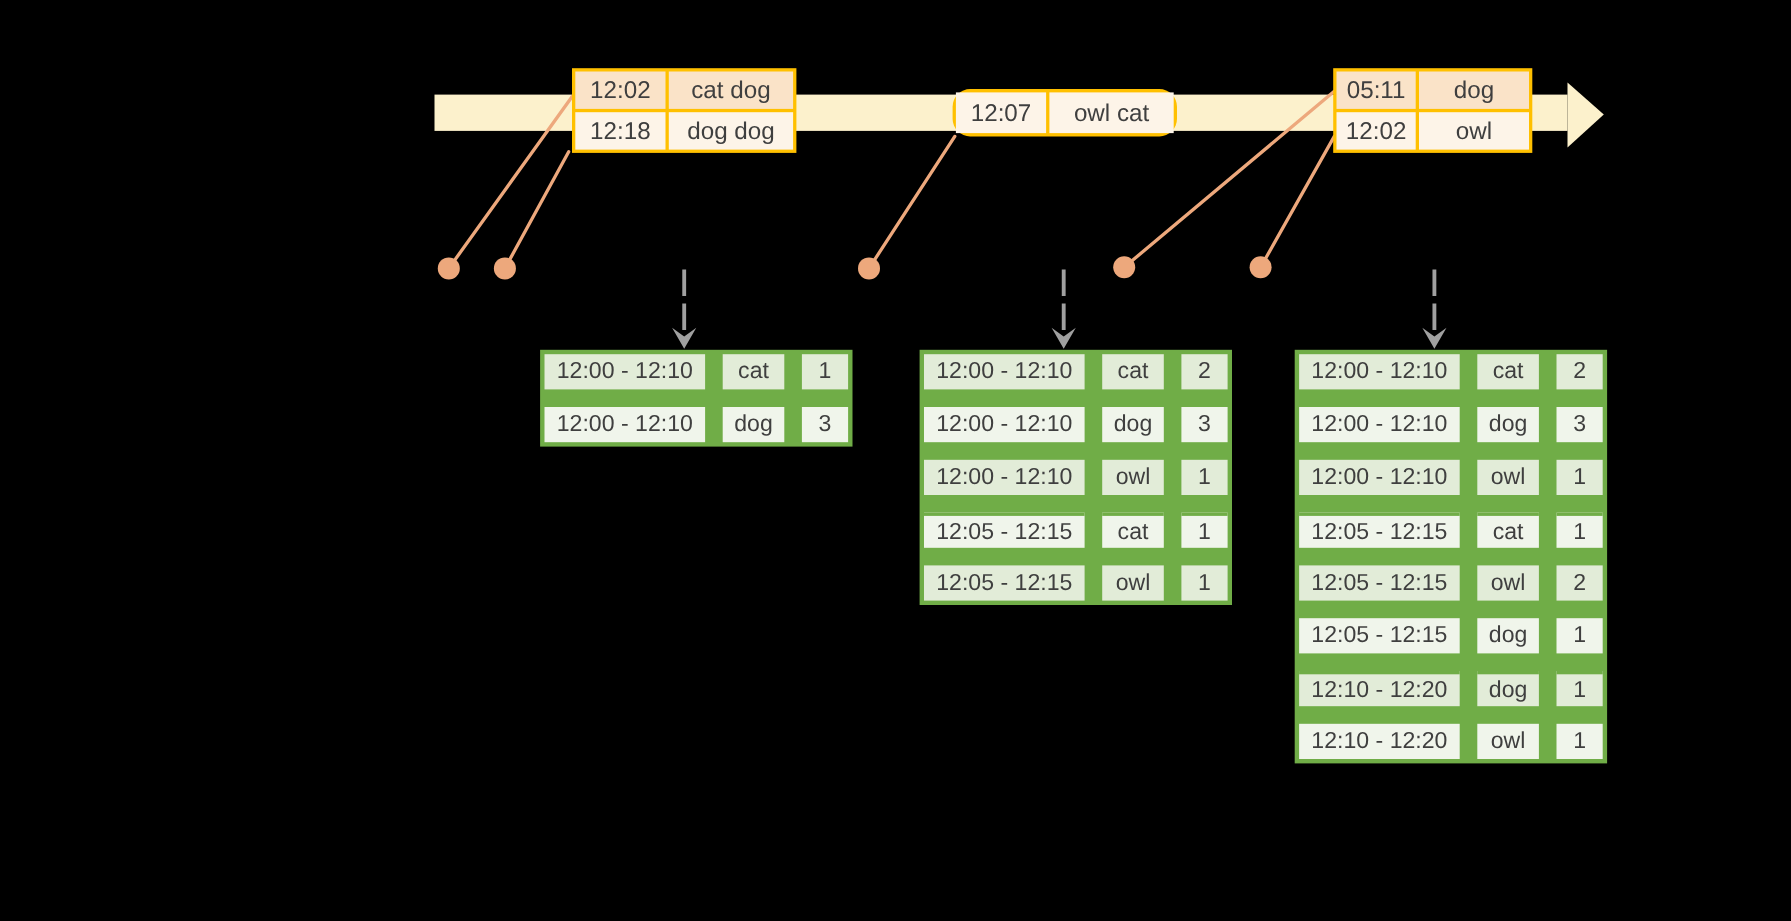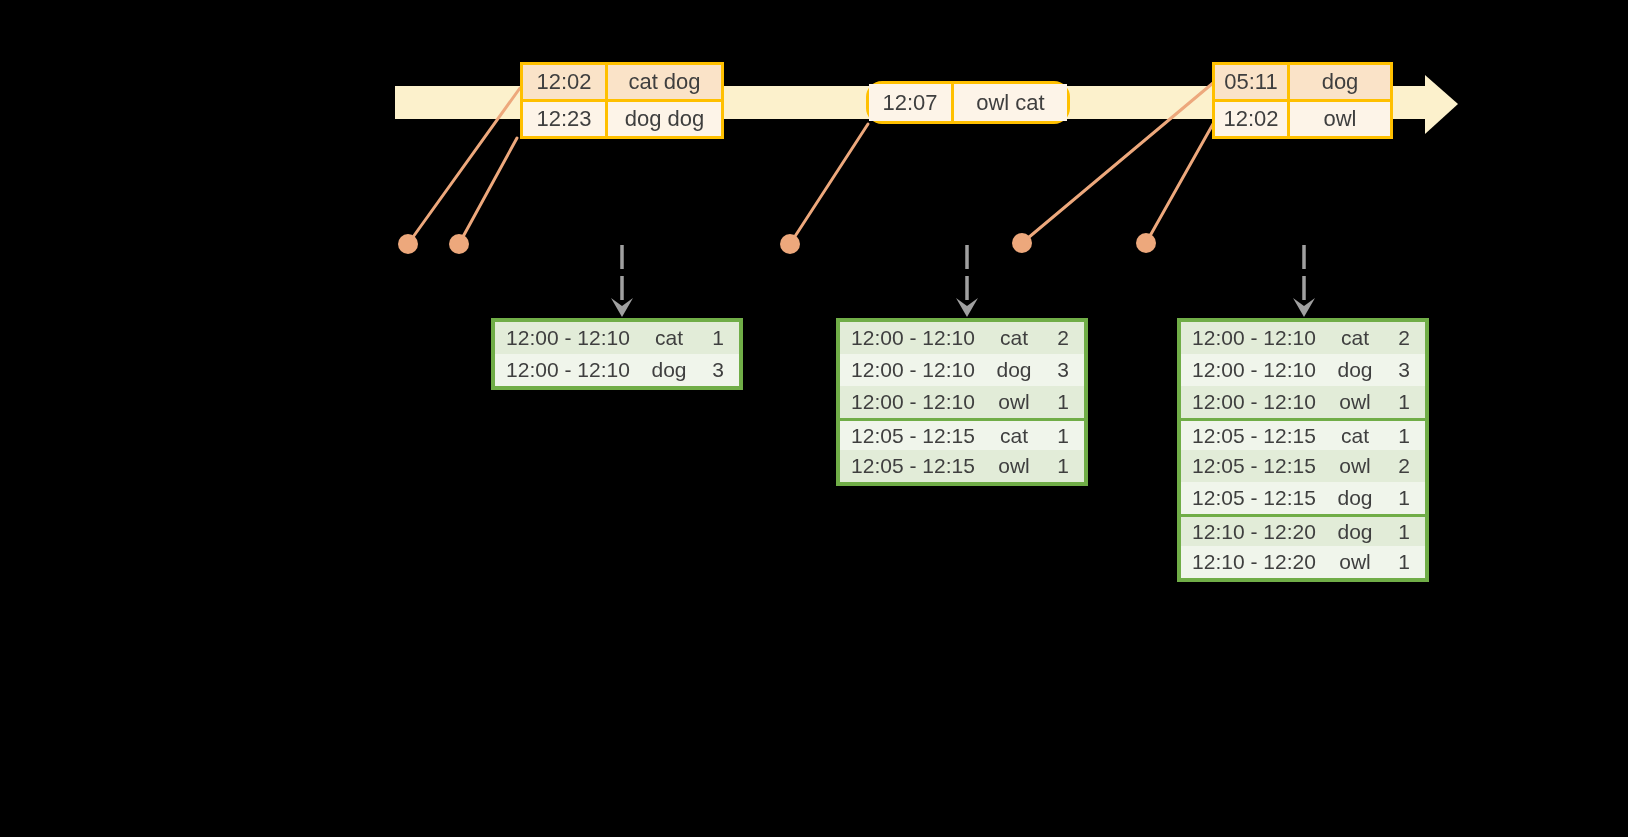--- a/index.html
+++ b/index.html
@@ -14,21 +14,21 @@
 
   .event-table{position:absolute;display:grid;gap:3px;padding:3px;background:var(--event-border);z-index:2;}
   #et1{left:520px;top:62px;grid-template-columns:82px 113px;grid-auto-rows:34px;}
   #et2{left:866px;top:81px;grid-template-columns:82px 113px;grid-auto-rows:37px;border-radius:16px;}
   #et3{left:1212px;top:62px;grid-template-columns:72px 100px;grid-auto-rows:34px;}
   .ecell{display:flex;align-items:center;justify-content:center;
          font-size:22px;color:var(--text-color);}
   .ecell.dark{background:var(--event-row-dark);}
   .ecell.light{background:var(--event-row-light);}
 
-  .result-table{position:absolute;display:grid;gap:0;padding:4px;background:var(--result-border);
+  .result-table{position:absolute;display:grid;gap:16px;padding:4px;background:var(--result-border);
                 grid-template-columns:146px 56px 42px;grid-auto-rows:32px;z-index:2;}
   #rt1{left:491px;top:318px;}
   #rt2{left:836px;top:318px;}
   #rt3{left:1177px;top:318px;}
   .rcell{display:flex;align-items:center;justify-content:center;
          font-size:21px;color:var(--text-color);}
   .rcell.dark{background:var(--result-row-dark);}
   .rcell.light{background:var(--result-row-light);}
   .rcell.gs{border-top:3px solid var(--result-border);}
 </style>
@@ -58,21 +58,21 @@
     <polygon class="trig-head" points="611,298 622,306 633,298 622,317"></polygon>
     <line class="trig-line" x1="967" y1="245" x2="967" y2="300"></line>
     <polygon class="trig-head" points="956,298 967,306 978,298 967,317"></polygon>
     <line class="trig-line" x1="1304" y1="245" x2="1304" y2="300"></line>
     <polygon class="trig-head" points="1293,298 1304,306 1315,298 1304,317"></polygon>
   </svg>
 
   <div class="event-table" id="et1">
       <div class="ecell dark">12:02</div>
       <div class="ecell dark">cat dog</div>
-      <div class="ecell light">12:23</div>
+      <div class="ecell light">12:18</div>
       <div class="ecell light">dog dog</div>
     </div>
   <div class="event-table" id="et2">
       <div class="ecell light">12:07</div>
       <div class="ecell light">owl cat</div>
     </div>
   <div class="event-table" id="et3">
       <div class="ecell dark">05:11</div>
       <div class="ecell dark">dog</div>
       <div class="ecell light">12:02</div>

